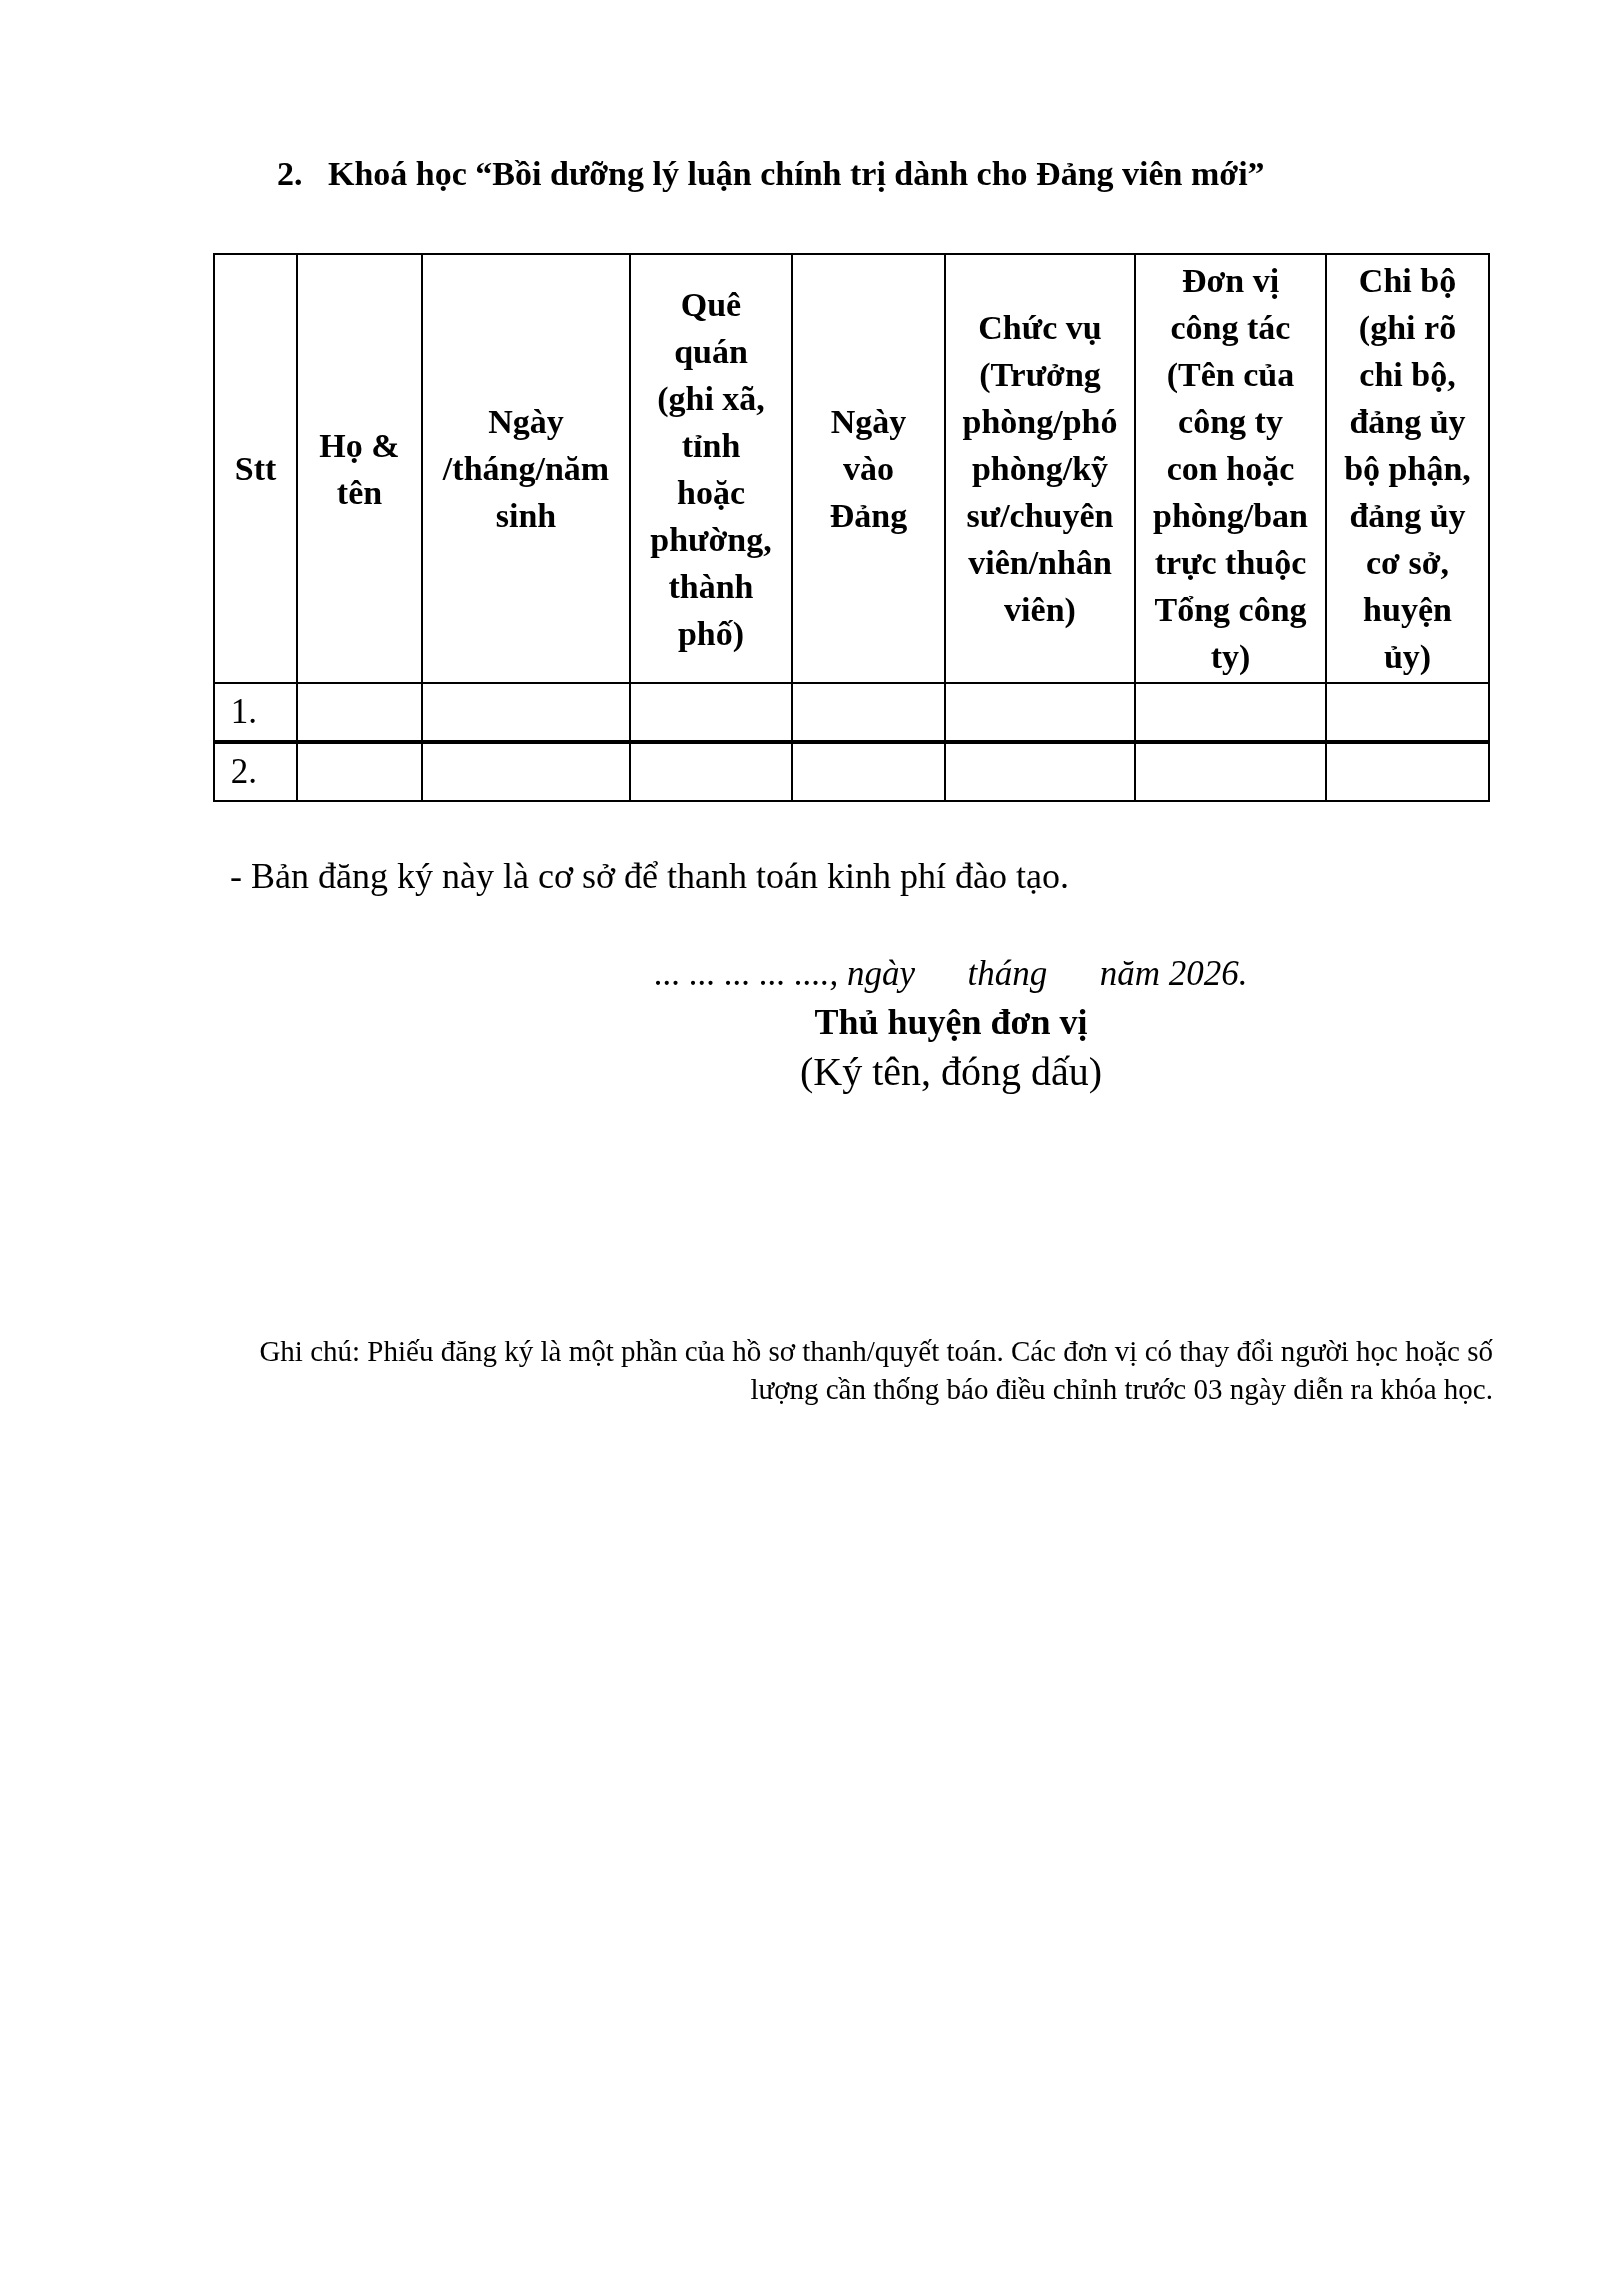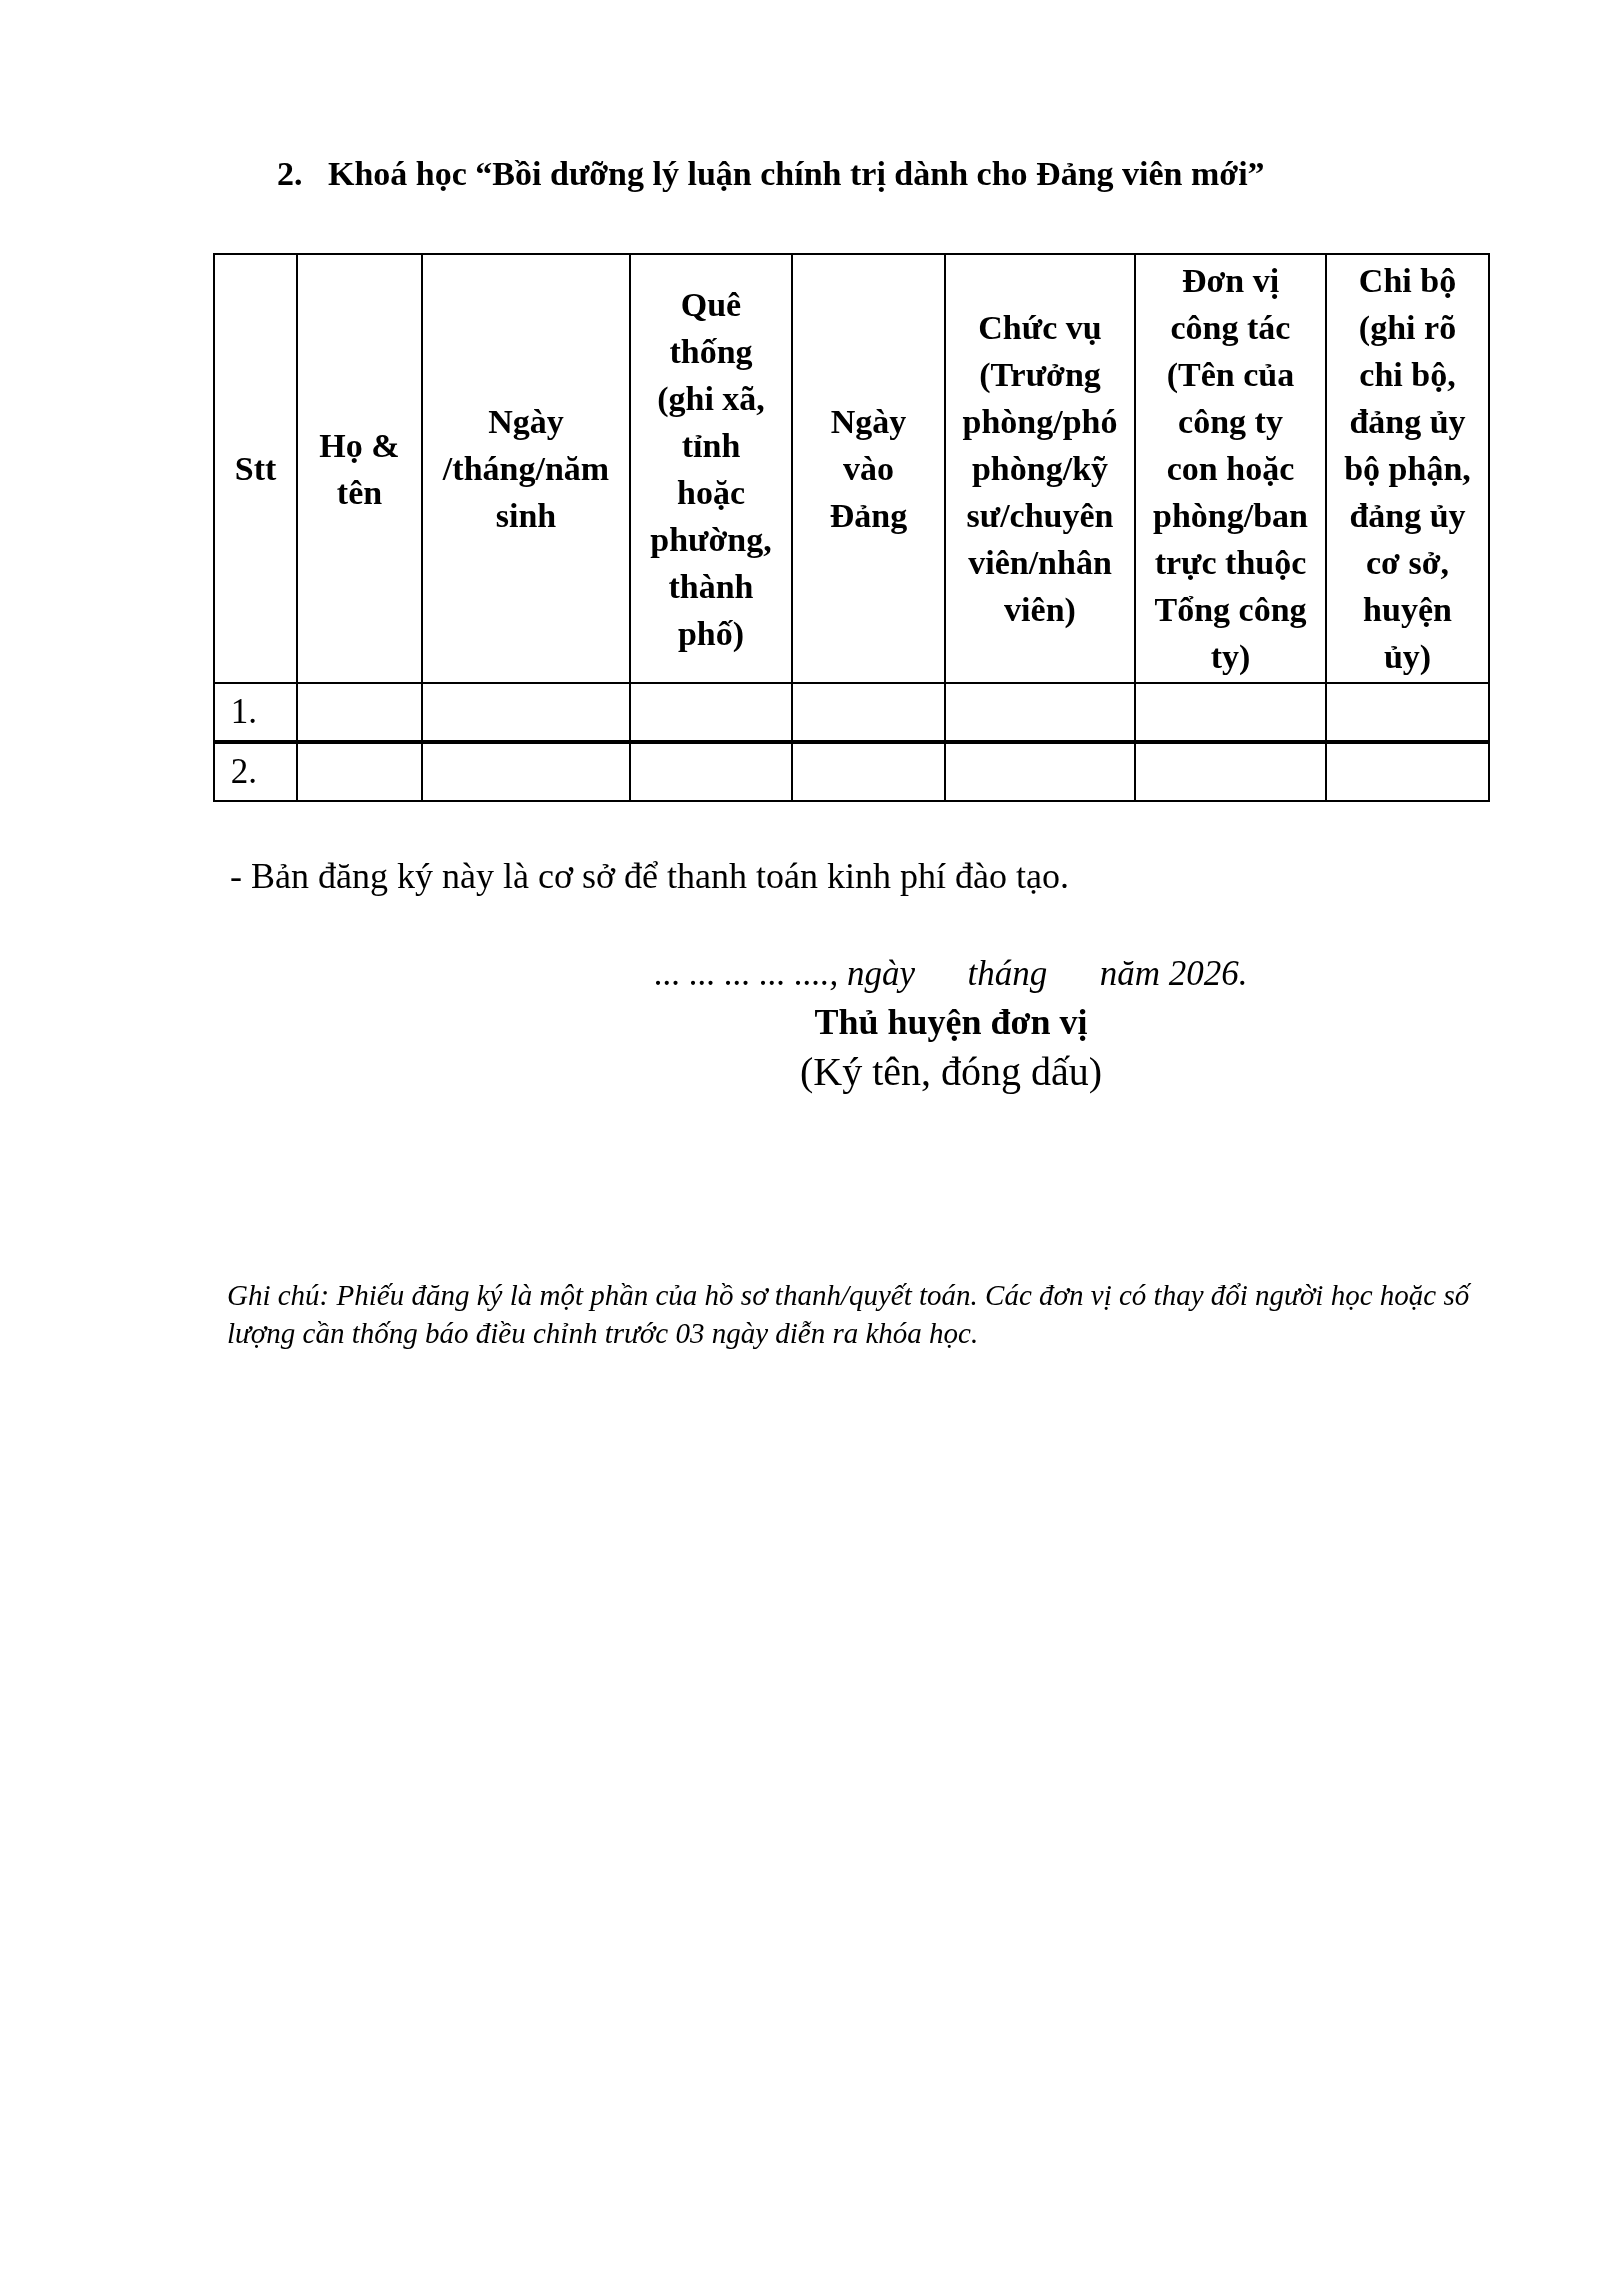--- a/index.html
+++ b/index.html
@@ -99,25 +99,25 @@
   }
   .sig-subtitle {
     font-size: 40px;
     line-height: 49px;
   }
 
   
   .footnote {
     position: absolute;
     left: 227px;
-    top: 1276px;
+    top: 1332px;
     width: 1266px;
     font-size: 29px;
-    font-style: italic;
     line-height: 38px;
+    text-align: right;
   }
 </style>
 </head>
 <body>
 
 <div class="page">
 
   <div class="doc-title">
     <span class="title-num">2.</span><span>Khoá học “Bồi dưỡng lý luận chính trị dành cho Đảng viên mới”</span>
   </div>
@@ -136,21 +136,21 @@
       </colgroup>
       <thead>
         <tr class="header-row">
           <th>Stt</th>
           <th>Họ &amp;
 tên</th>
           <th>Ngày
 /tháng/năm
 sinh</th>
           <th>Quê
-thống
+quán
 (ghi xã,
 tỉnh
 hoặc
 phường,
 thành
 phố)</th>
           <th>Ngày
 vào
 Đảng</th>
           <th>Chức vụ

